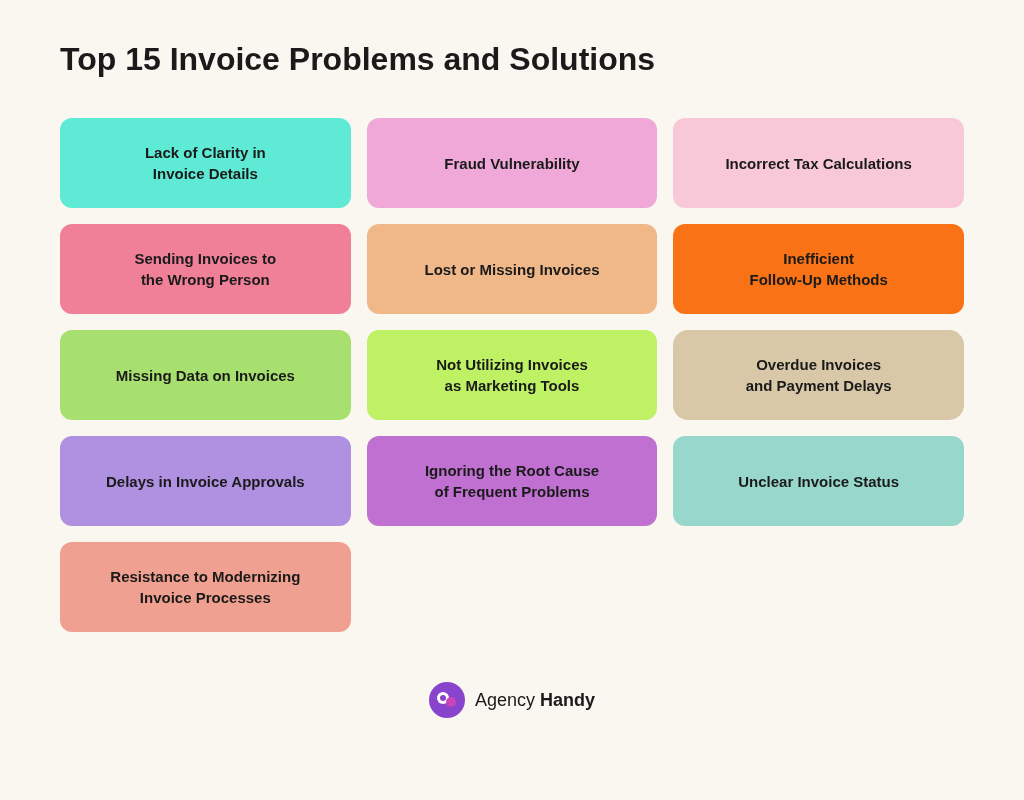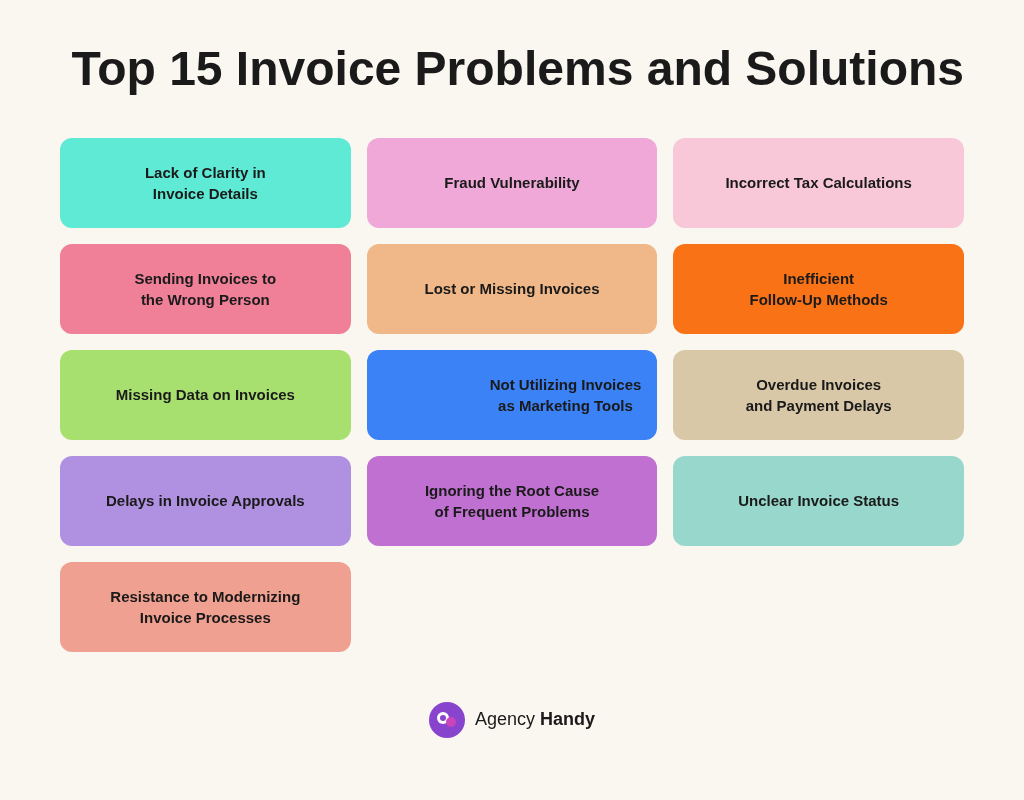--- a/index.html
+++ b/index.html
@@ -22,24 +22,24 @@
       width: 1024px;
       min-height: 800px;
       background-color: #faf6f0;
       display: flex;
       flex-direction: column;
       align-items: center;
       padding: 40px 60px 30px 60px;
     }
 
     .page-title {
-      font-size: 48px;
+      font-size: 32px;
       font-weight: 900;
       color: #1a1a1a;
-      text-align: right;
+      text-align: left;
       width: 100%;
       margin-bottom: 40px;
       line-height: 1.2;
     }
 
     .grid-container {
       display: grid;
       grid-template-columns: repeat(3, 1fr);
       gap: 16px;
       width: 100%;
@@ -64,22 +64,22 @@
     }
 
     .color-purple { background-color: #5eead4; }
     .color-pink-light { background-color: #f0a8d8; }
     .color-pink-pale { background-color: #f8c8d8; }
     .color-red-pink { background-color: #f08098; }
     .color-orange { background-color: #f0b888; text-align: right; }
     .color-yellow-green { background-color: #f97316; }
     .color-green { background-color: #a8e070; }
     .color-teal { background-color: #60d0b8; }
-    .color-blue { background-color: #3b82f6; justify-content: flex-end; }
-    .color-tan { background-color: #d8c8a8; }
+    .color-blue { background-color: #bef264; }
+    .color-tan { background-color: #d8c8a8; border-radius: 15px; }
     .color-purple-mid { background-color: #b090e0; }
     .color-purple-dark { background-color: #c070d0; }
     .color-purple-med { background-color: #b888d8; }
     .color-teal-light { background-color: #98d8cc; }
     .color-peach { background-color: #f0a090; }
 
     .footer {
       display: flex;
       align-items: center;
       gap: 10px;

